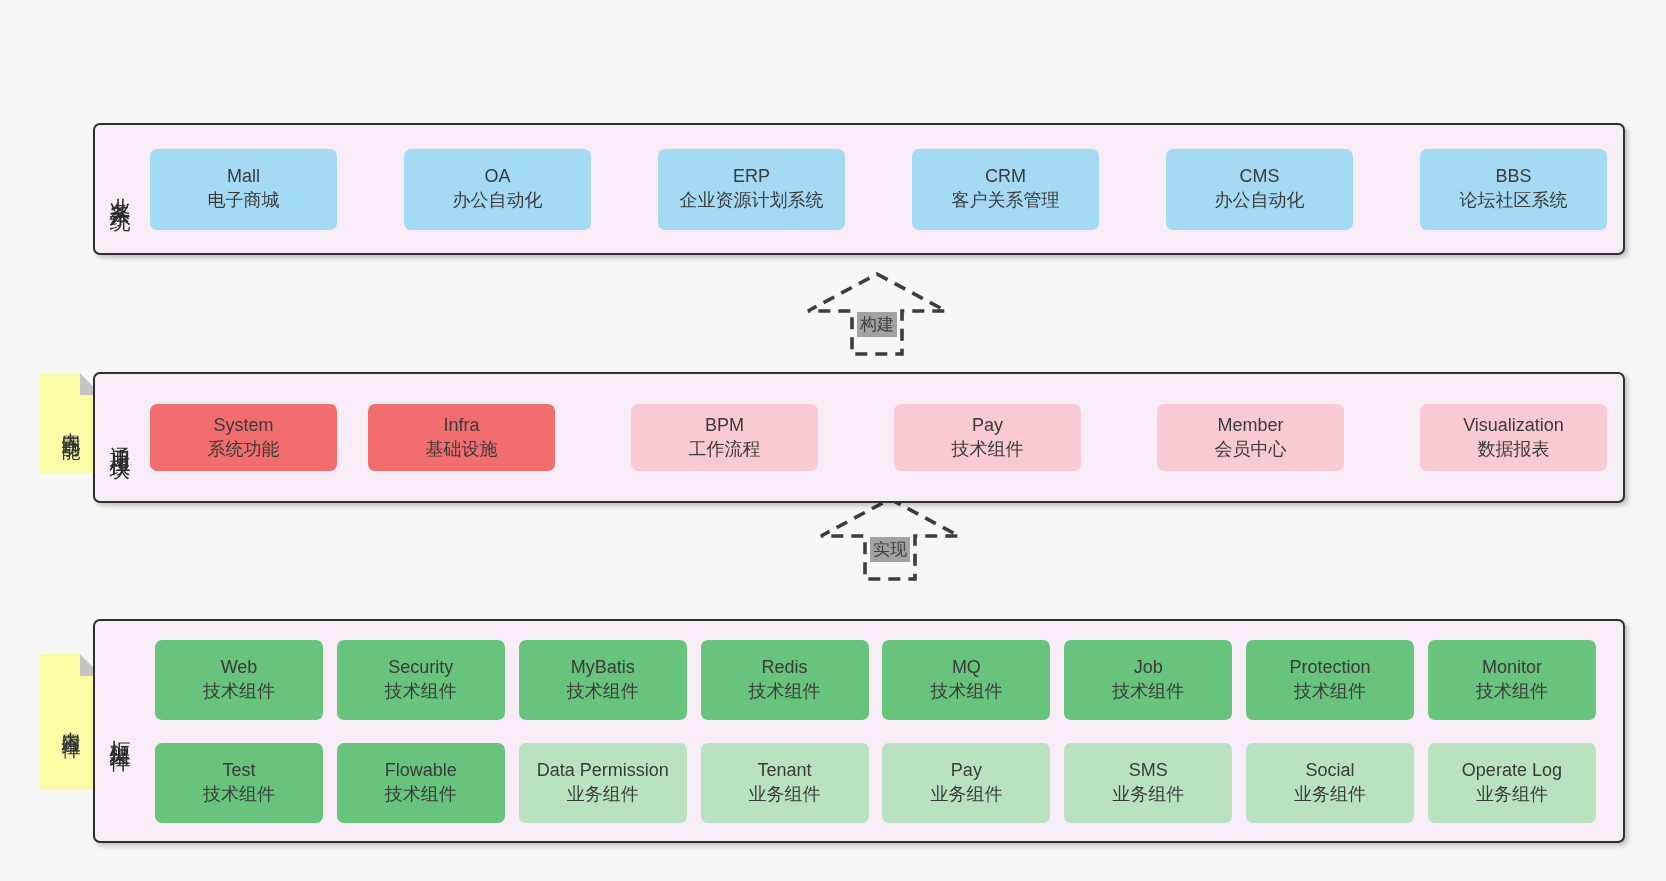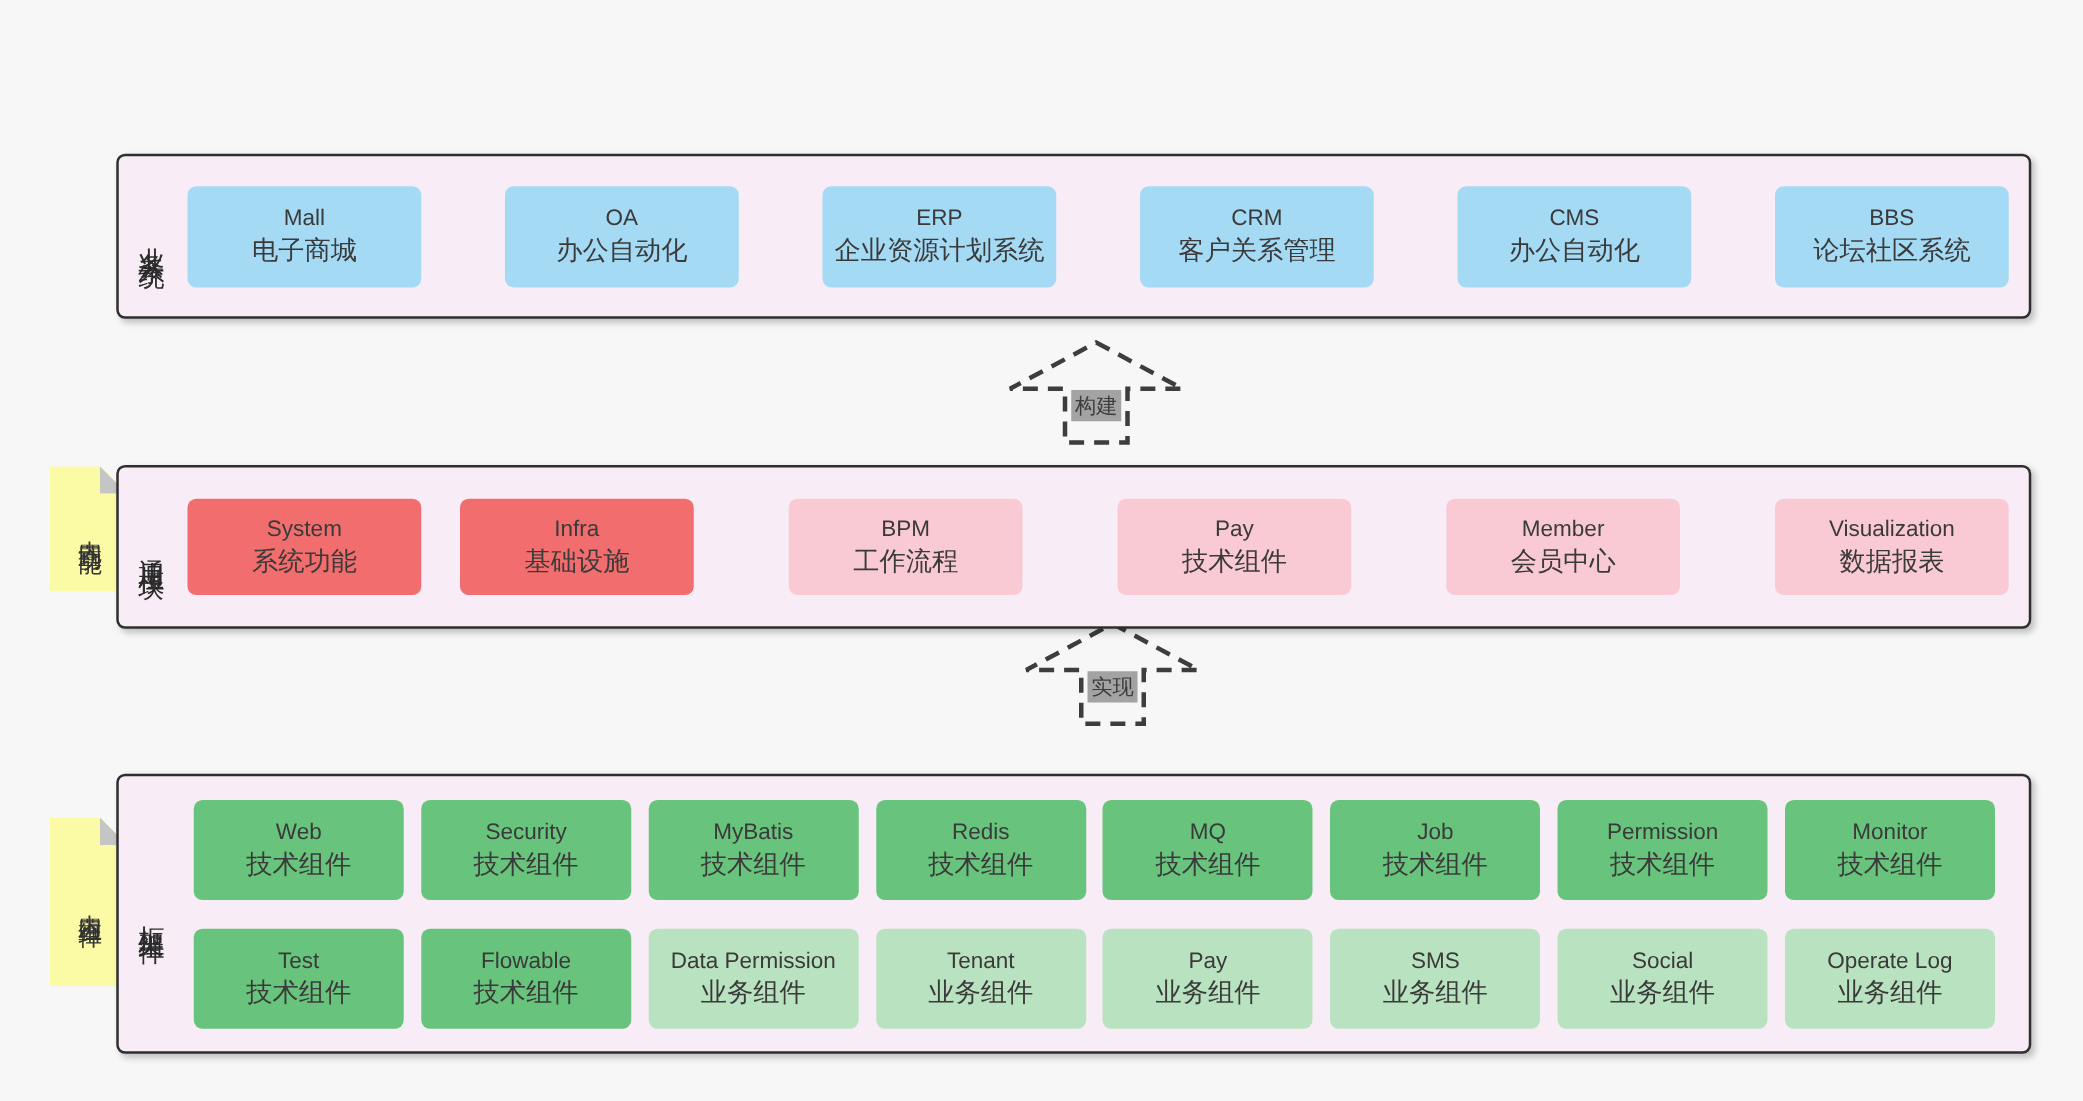--- a/index.html
+++ b/index.html
@@ -33,24 +33,24 @@
   .band-bottom{top:619px;height:224px;}
   .band-label{position:absolute;left:8px;top:0;bottom:0;width:34px;display:flex;align-items:center;justify-content:center;
     writing-mode:vertical-rl;text-orientation:upright;font-size:21px;letter-spacing:4px;color:#2b2b2b;}
   .box-row{position:absolute;left:55px;right:16px;top:0;bottom:0;display:flex;align-items:center;justify-content:space-between;}
   .band-bottom .rows{position:absolute;left:60px;right:27px;top:19px;bottom:18px;display:flex;flex-direction:column;justify-content:space-between;}
   .band-bottom .box-row{position:static;width:100%;}
 
   
   .box{width:187px;height:81px;border-radius:7px;display:flex;flex-direction:column;align-items:center;justify-content:center;
     text-align:center;color:var(--text);line-height:1.32;}
-  .band-middle .box{height:77px;align-items:center;}
+  .band-middle .box{height:67px;align-items:center;}
   .band-bottom .box{width:168px;height:80px;}
   .box .en{font-size:18px;}
-  .box .zh{font-size:21px;}
+  .box .zh{font-size:18px;}
   .blue{background:var(--blue);} .red{background:var(--red);} .pink{background:var(--pink);margin-left:45px;}
   .green-dark{background:var(--green-dark);} .green-light{background:var(--green-light);}
 
   
   .arrow{position:absolute;width:142px;height:84px;z-index:1;}
   .arrow-1{left:806px;top:272px;}
   .arrow-2{left:819px;top:497px;}
   .arrow svg{position:absolute;inset:0;overflow:visible;}
   .arrow .arrow-label{position:absolute;left:50%;top:40px;transform:translateX(-50%);
     background:#a3a3a3;padding:1px 3px;font-size:17px;color:#3d3d3d;white-space:nowrap;}
@@ -165,21 +165,21 @@
           </div>
           <div class="box green-dark">
             <div class="en">MQ</div>
             <div class="zh">技术组件</div>
           </div>
           <div class="box green-dark">
             <div class="en">Job</div>
             <div class="zh">技术组件</div>
           </div>
           <div class="box green-dark">
-            <div class="en">Permission</div>
+            <div class="en">Protection</div>
             <div class="zh">技术组件</div>
           </div>
           <div class="box green-dark">
             <div class="en">Monitor</div>
             <div class="zh">技术组件</div>
           </div>
         </div>
       <div class="box-row">
           <div class="box green-dark">
             <div class="en">Test</div>

